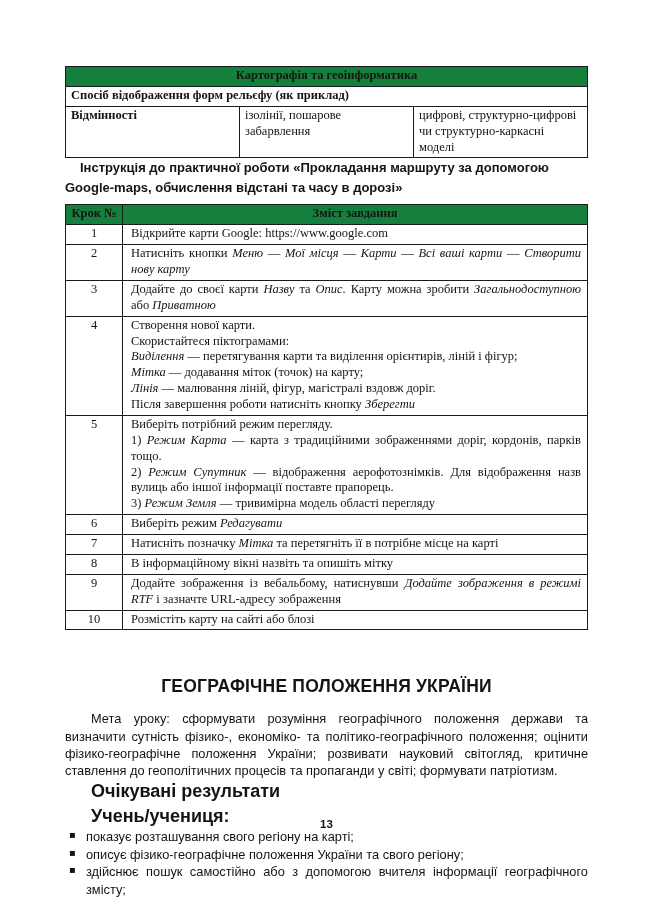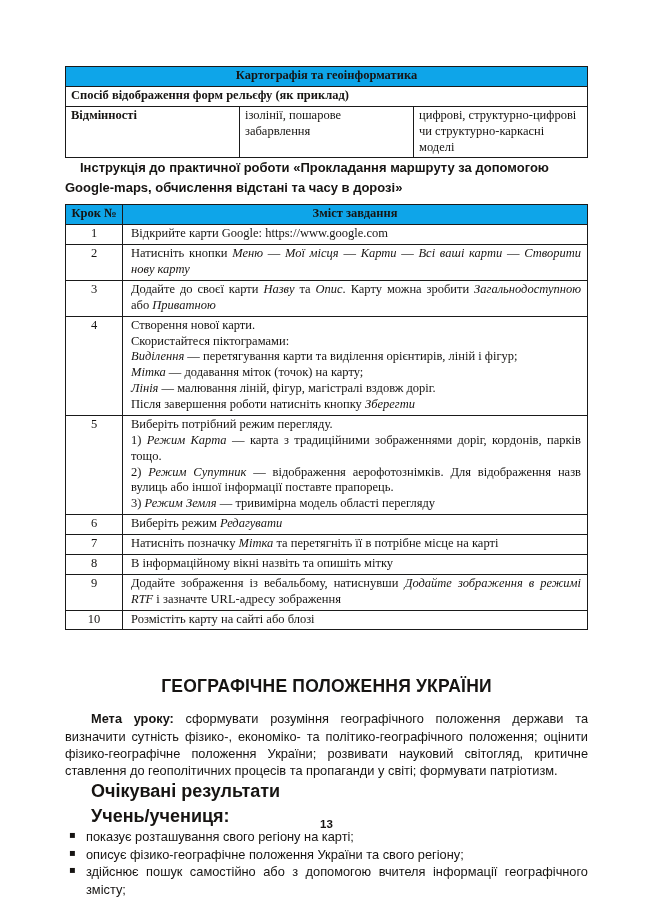--- a/index.html
+++ b/index.html
@@ -18,21 +18,21 @@
   table { border-collapse:collapse; width:100%; table-layout:fixed; }
   td, th {
     border:1px solid #1a1a1a;
     padding:1px 5px 2px 5px;
     font-size:12.5px;
     line-height:1.27;
     vertical-align:top;
     font-family:"Liberation Serif", serif;
     word-wrap:break-word;
   }
-  .head-cell { background:#0ea5e9; text-align:center; font-weight:bold; }
+  .head-cell { background:#15803d; text-align:center; font-weight:bold; }
   .bold-cell { font-weight:bold; }
   .t1 .c-label { width:125px; }
   .t1 .c-mid   { width:198px; }
   
   .t2 .num { width:46px; text-align:center;margin-left:15px; }
   .t2 .content { text-align:justify; padding-left:8px; padding-right:6px; }
   .it { font-style:italic; }
   
   .appendix {
     text-align:right;
@@ -60,21 +60,21 @@
     margin:46px 0 13px 0;
   }
   .meta {
     font-family:"Liberation Sans", sans-serif;
     font-size:12.8px;
     line-height:1.35;
     text-align:justify;
     text-indent:26px;
     margin:0;
   }
-  .meta b { font-weight:bold; }
+  .meta b { font-weight:normal; }
   .sub-label {
     font-family:"Liberation Sans", sans-serif;
     font-weight:bold;
     font-size:18px;
     line-height:1.35;
     margin:0;
     padding-left:26px;
   }
   .outcomes {
     list-style:none;

